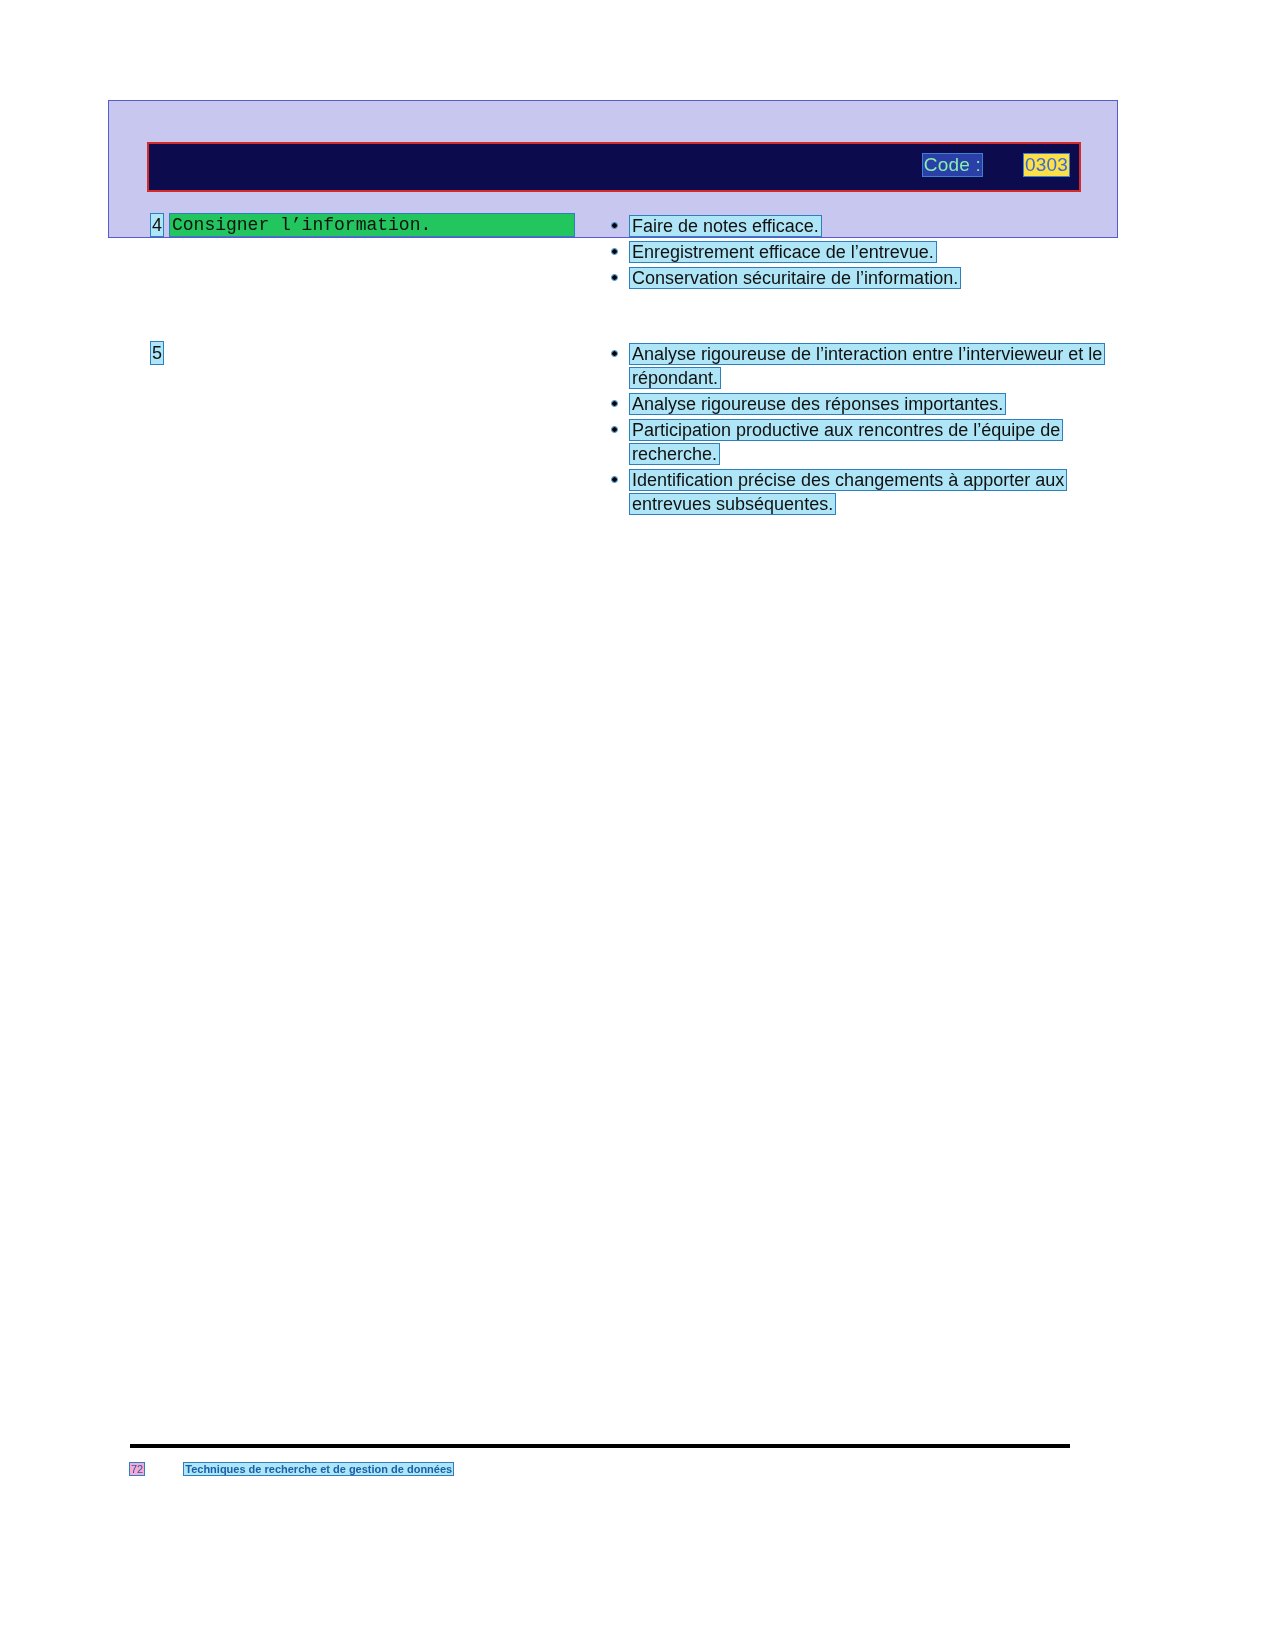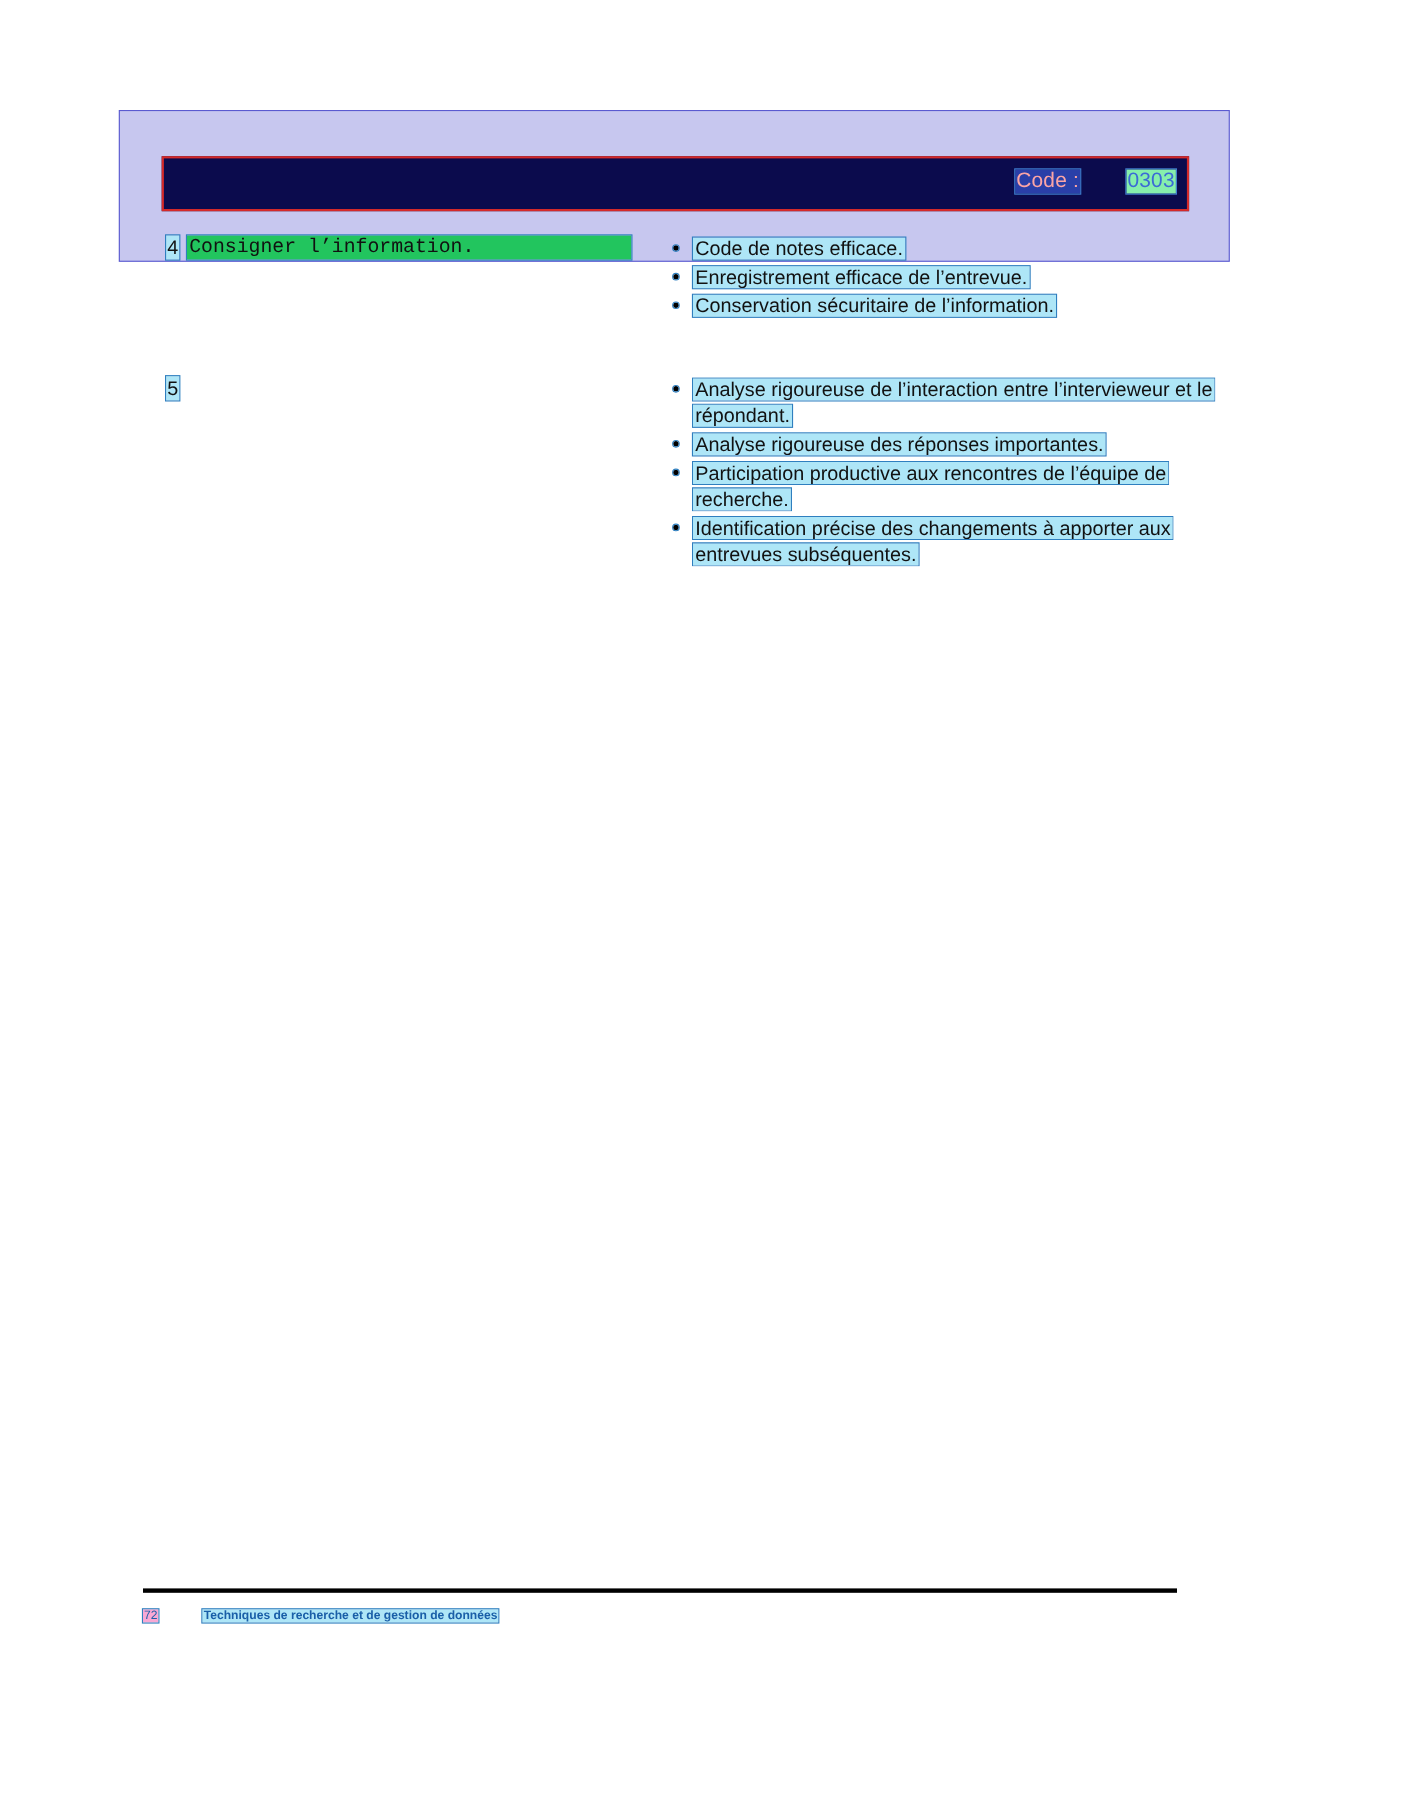--- a/index.html
+++ b/index.html
@@ -33,35 +33,35 @@
     width: 934px;
     height: 50px;
     background: #0b0b4d;
     border: 2px solid #d42a2a;
     box-sizing: border-box;
   }
   .code-label {
     position: absolute;
     right: 97px;
     top: 10px;
-    color: #fca5a5;
+    color: #86efac;
     font-size: 19px;
     letter-spacing: .2px;
     background: #2a3fa8;
     padding: 0 1px;
     outline: 1px solid #3f7fd0;
   }
   .code-value {
     position: absolute;
     right: 10px;
     top: 10px;
     color: #3b6bd6;
     font-size: 19px;
     letter-spacing: .2px;
-    background: #86efac;
+    background: #fde047;
     padding: 0 1px;
     outline: 1px solid #3f7fd0;
     text-align: right;
   }
 
   
   .rows {
     position: absolute;
     left: 108px;
     top: 214px;
@@ -183,21 +183,21 @@
 
 <div class="rows">
 
   <div class="task-row">
     <div class="task-left">
       <span class="task-num">4</span>
       <span class="task-title">Consigner l’information.</span>
     </div>
     <div class="task-right">
       <ul class="bullets">
-        <li><span class="dot"></span><span class="txt">Code de notes efficace.</span></li>
+        <li><span class="dot"></span><span class="txt">Faire de notes efficace.</span></li>
         <li><span class="dot"></span><span class="txt">Enregistrement efficace de l’entrevue.</span></li>
         <li><span class="dot"></span><span class="txt">Conservation sécuritaire de l’information.</span></li>
       </ul>
     </div>
   </div>
 
   <div class="row-gap"></div>
 
   <div class="task-row">
     <div class="task-left">

